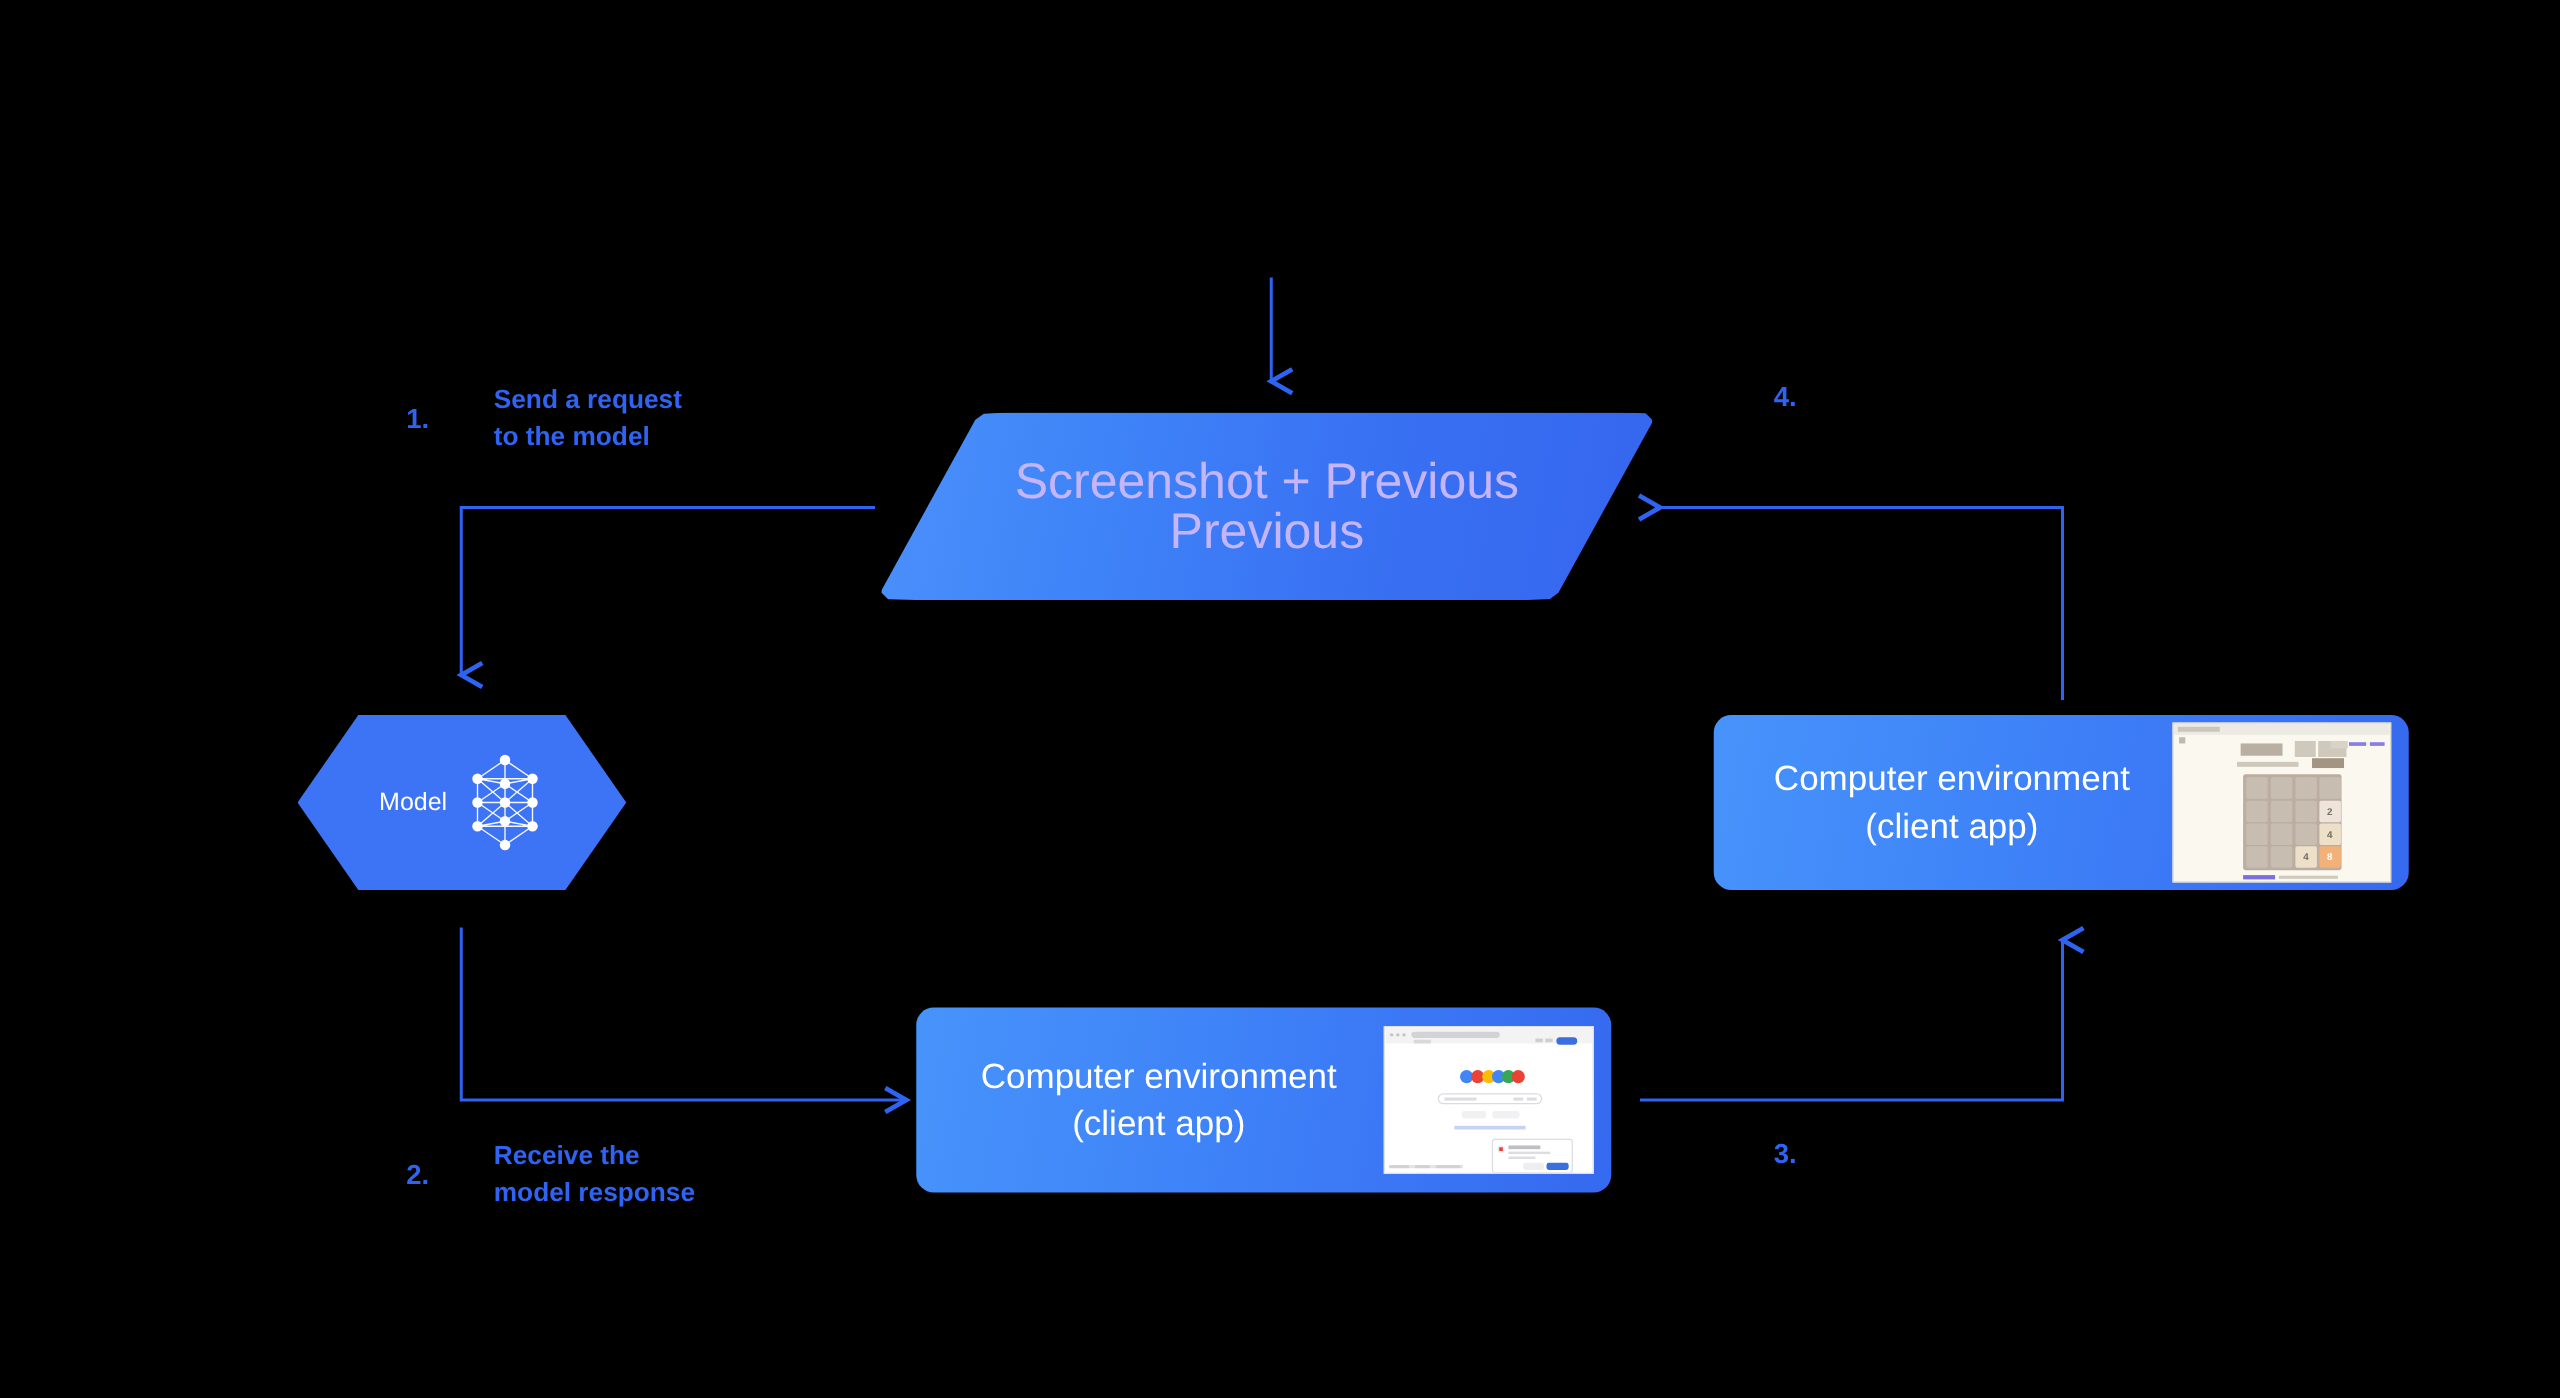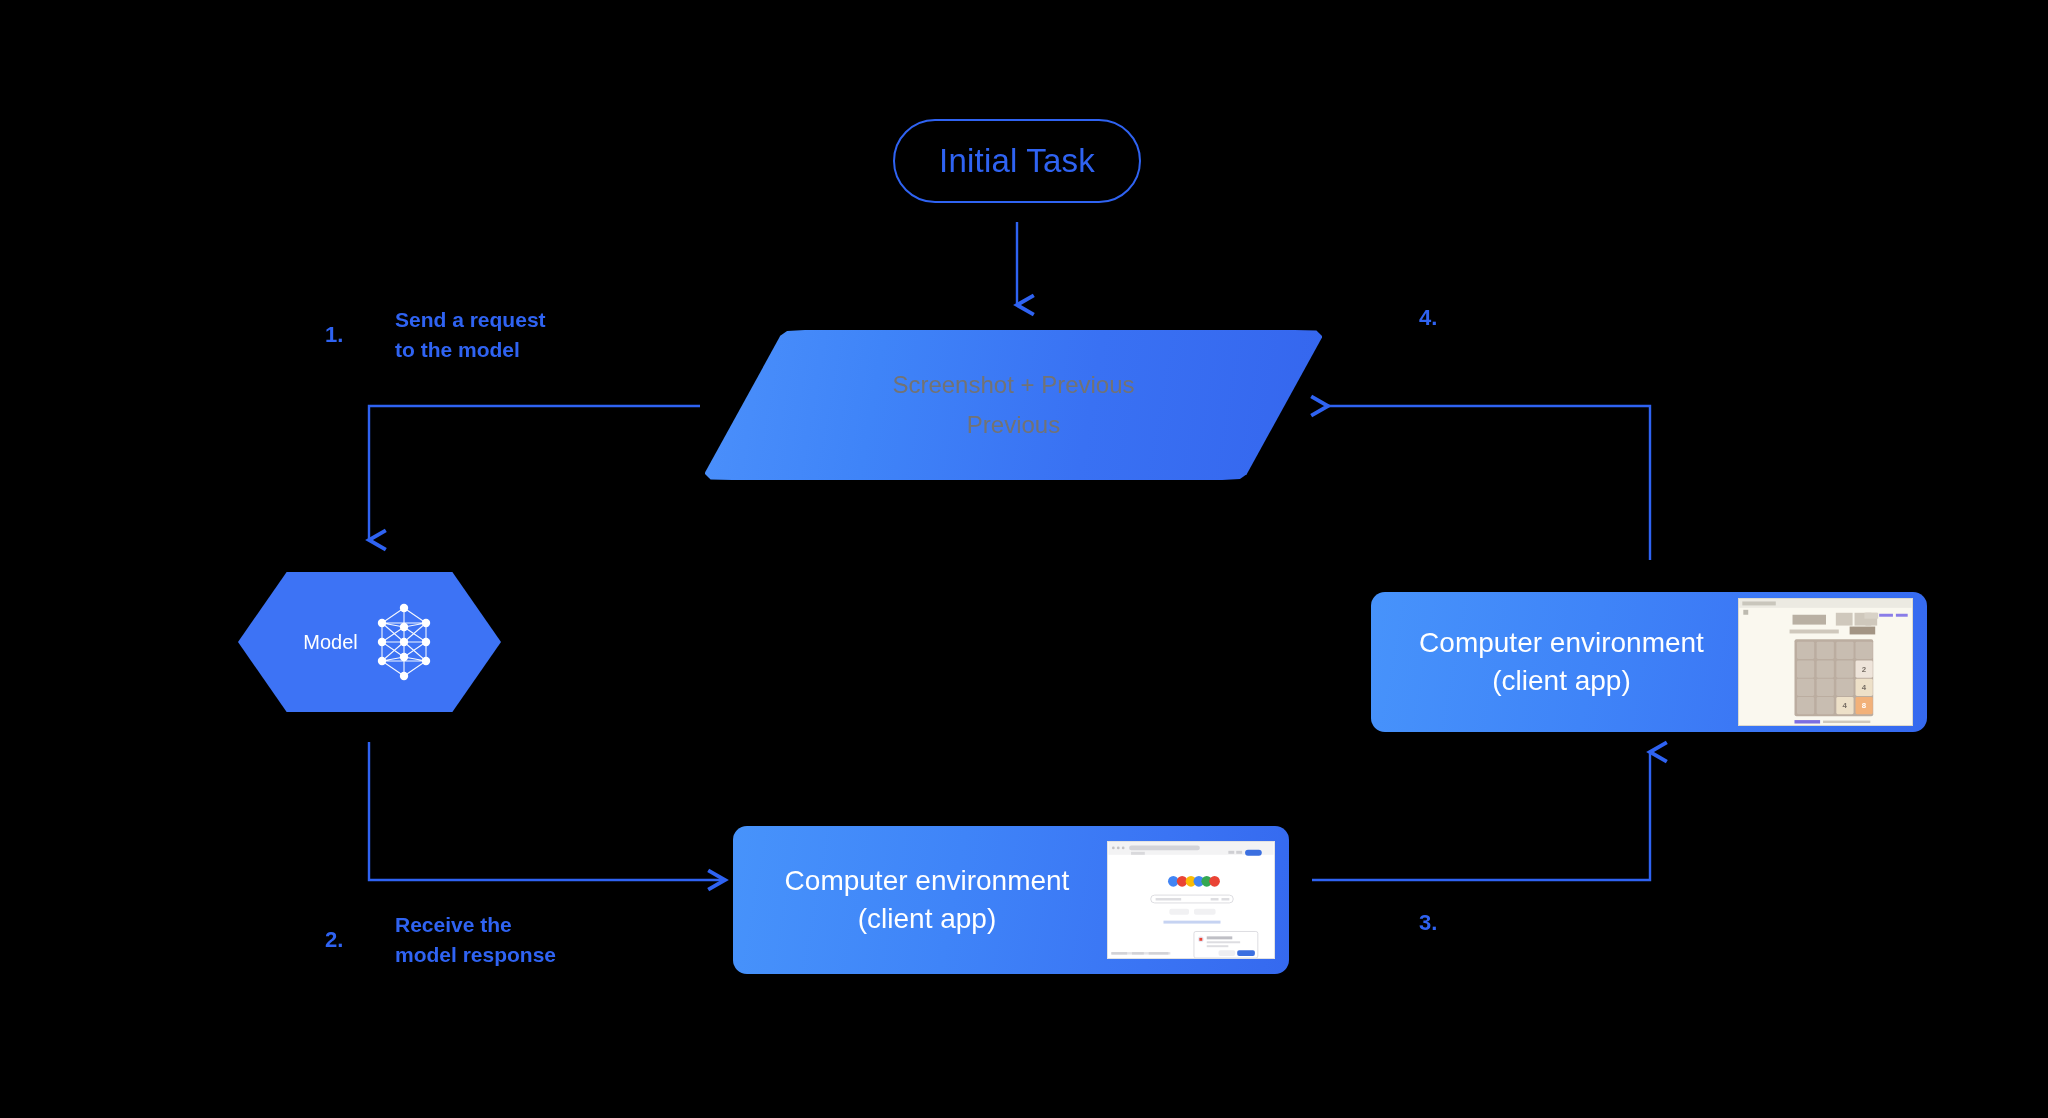--- a/index.html
+++ b/index.html
@@ -66,22 +66,22 @@
     background: linear-gradient(100deg, #4b90fb 0%, #3f84f8 28%, #3971f3 62%, #3566ee 100%);
     clip-path: polygon(4.5% 100%, 0.9% 99.6%, 0% 96%, 0% 95%, 12.2% 3.9%, 13.3% 0.6%, 16.2% 0%, 95.5% 0%, 99.1% 0.4%, 100% 4%, 100% 5%, 87.8% 96.1%, 86.7% 99.4%, 83.8% 100%);
   }
   #context-shape .label {
     position: absolute;
     inset: 0;
     display: flex;
     flex-direction: column;
     align-items: center;
     justify-content: center;
-    color: #737373;
-    font-size: 24px;
+    color: #c4b5fd;
+    font-size: 40px;
     line-height: 40px;
     text-align: center;
   }
 
   
   #model-node {
     position: absolute;
     left: 238px;
     top: 572px;
     width: 263px;
@@ -111,21 +111,20 @@
     display: block;
   }
 
   
   .env-card {
     position: absolute;
     border-radius: 14px;
     overflow: hidden;
     display: flex;
     align-items: center;
-    margin-top: 20px;
   }
   #env-card-right {
     left: 1371px;
     top: 572px;
     width: 556px;
     height: 140px;
     background: linear-gradient(100deg, #4793fb 0%, #3f84f8 40%, #3a74f4 75%, #3569ef 100%);
   }
   #env-card-bottom {
     left: 733px;
@@ -218,23 +217,20 @@
 
     <path d="M700,406 L369,406 L369,540" fill="none" stroke="#2f63f2" stroke-width="2.4" marker-end="url(#ah-down)"></path>
 
     <path d="M369,742 L369,880 L725,880" fill="none" stroke="#2f63f2" stroke-width="2.4" marker-end="url(#ah-right)"></path>
 
     <path d="M1312,880 L1650,880 L1650,752" fill="none" stroke="#2f63f2" stroke-width="2.4" marker-end="url(#ah-up)"></path>
 
     <path d="M1650,560 L1650,406 L1328,406" fill="none" stroke="#2f63f2" stroke-width="2.4" marker-end="url(#ah-left)"></path>
   </svg>
 
-  <div id="initial-task">
-    <span class="label">Initial Task</span>
-  </div>
 
   <div id="context-shape">
     <div class="para-bg"></div>
     <div class="label">
       <span>Screenshot + Previous</span>
       <span>Previous</span>
     </div>
   </div>
 
   <div id="model-node">

